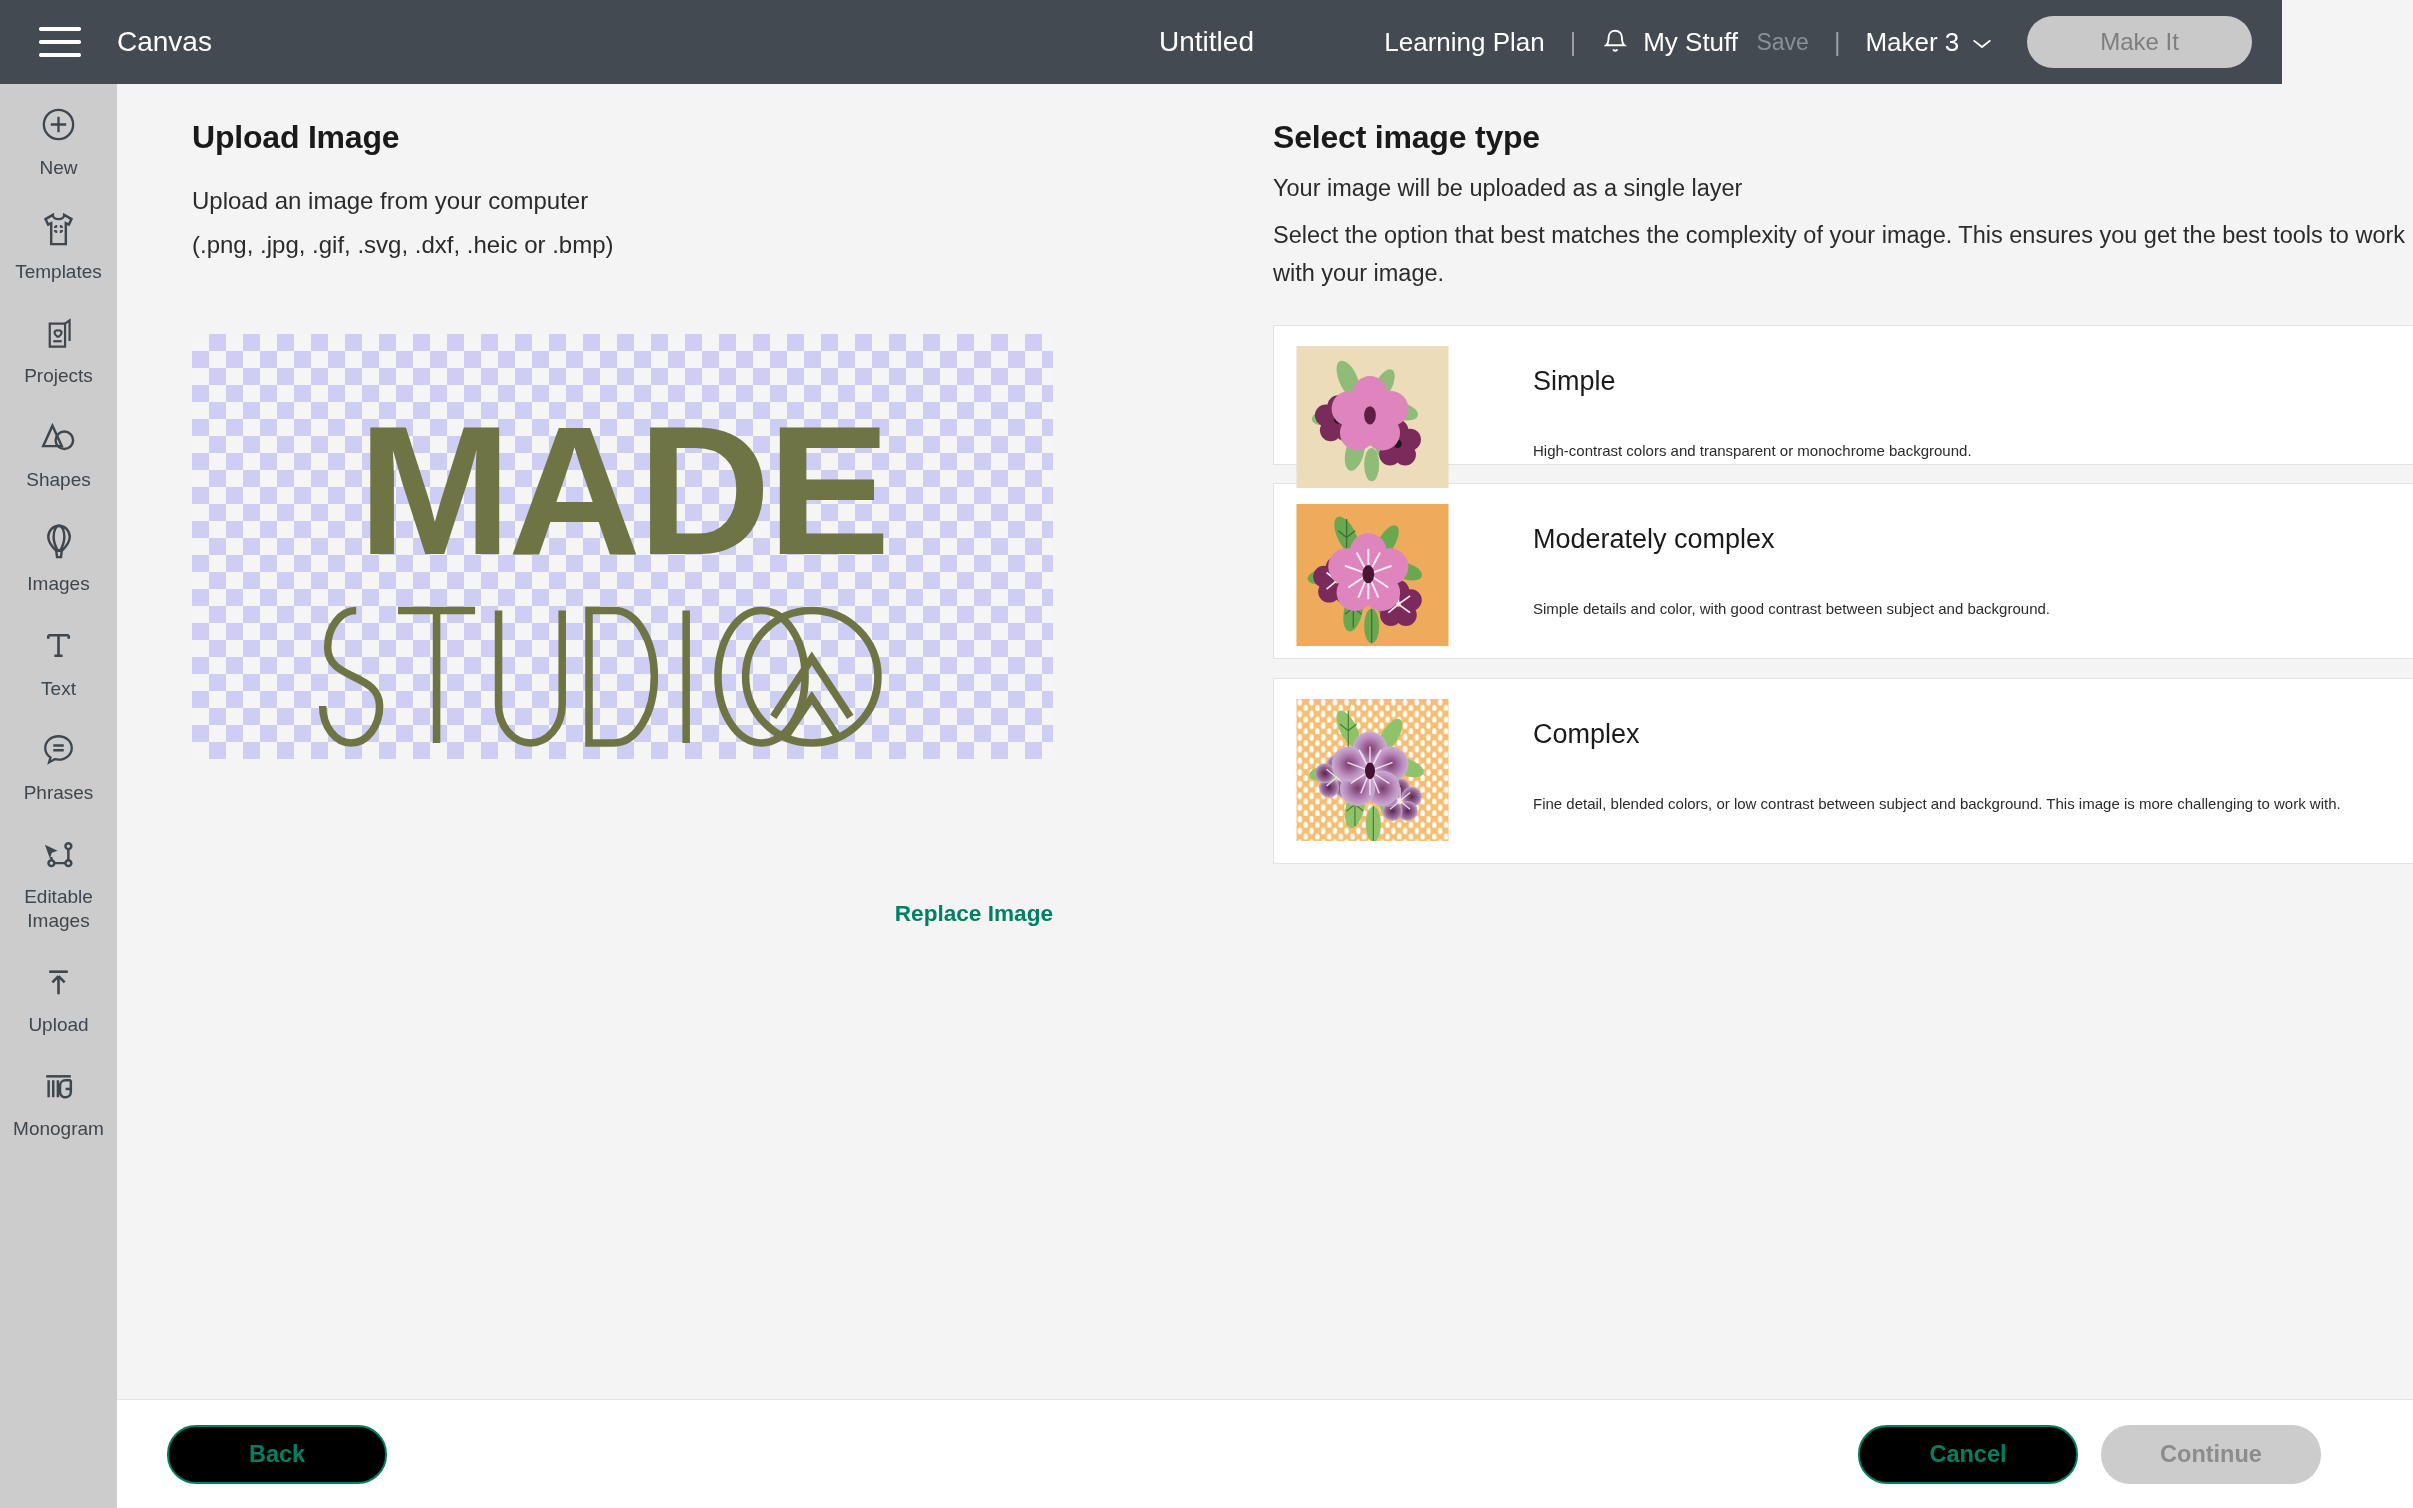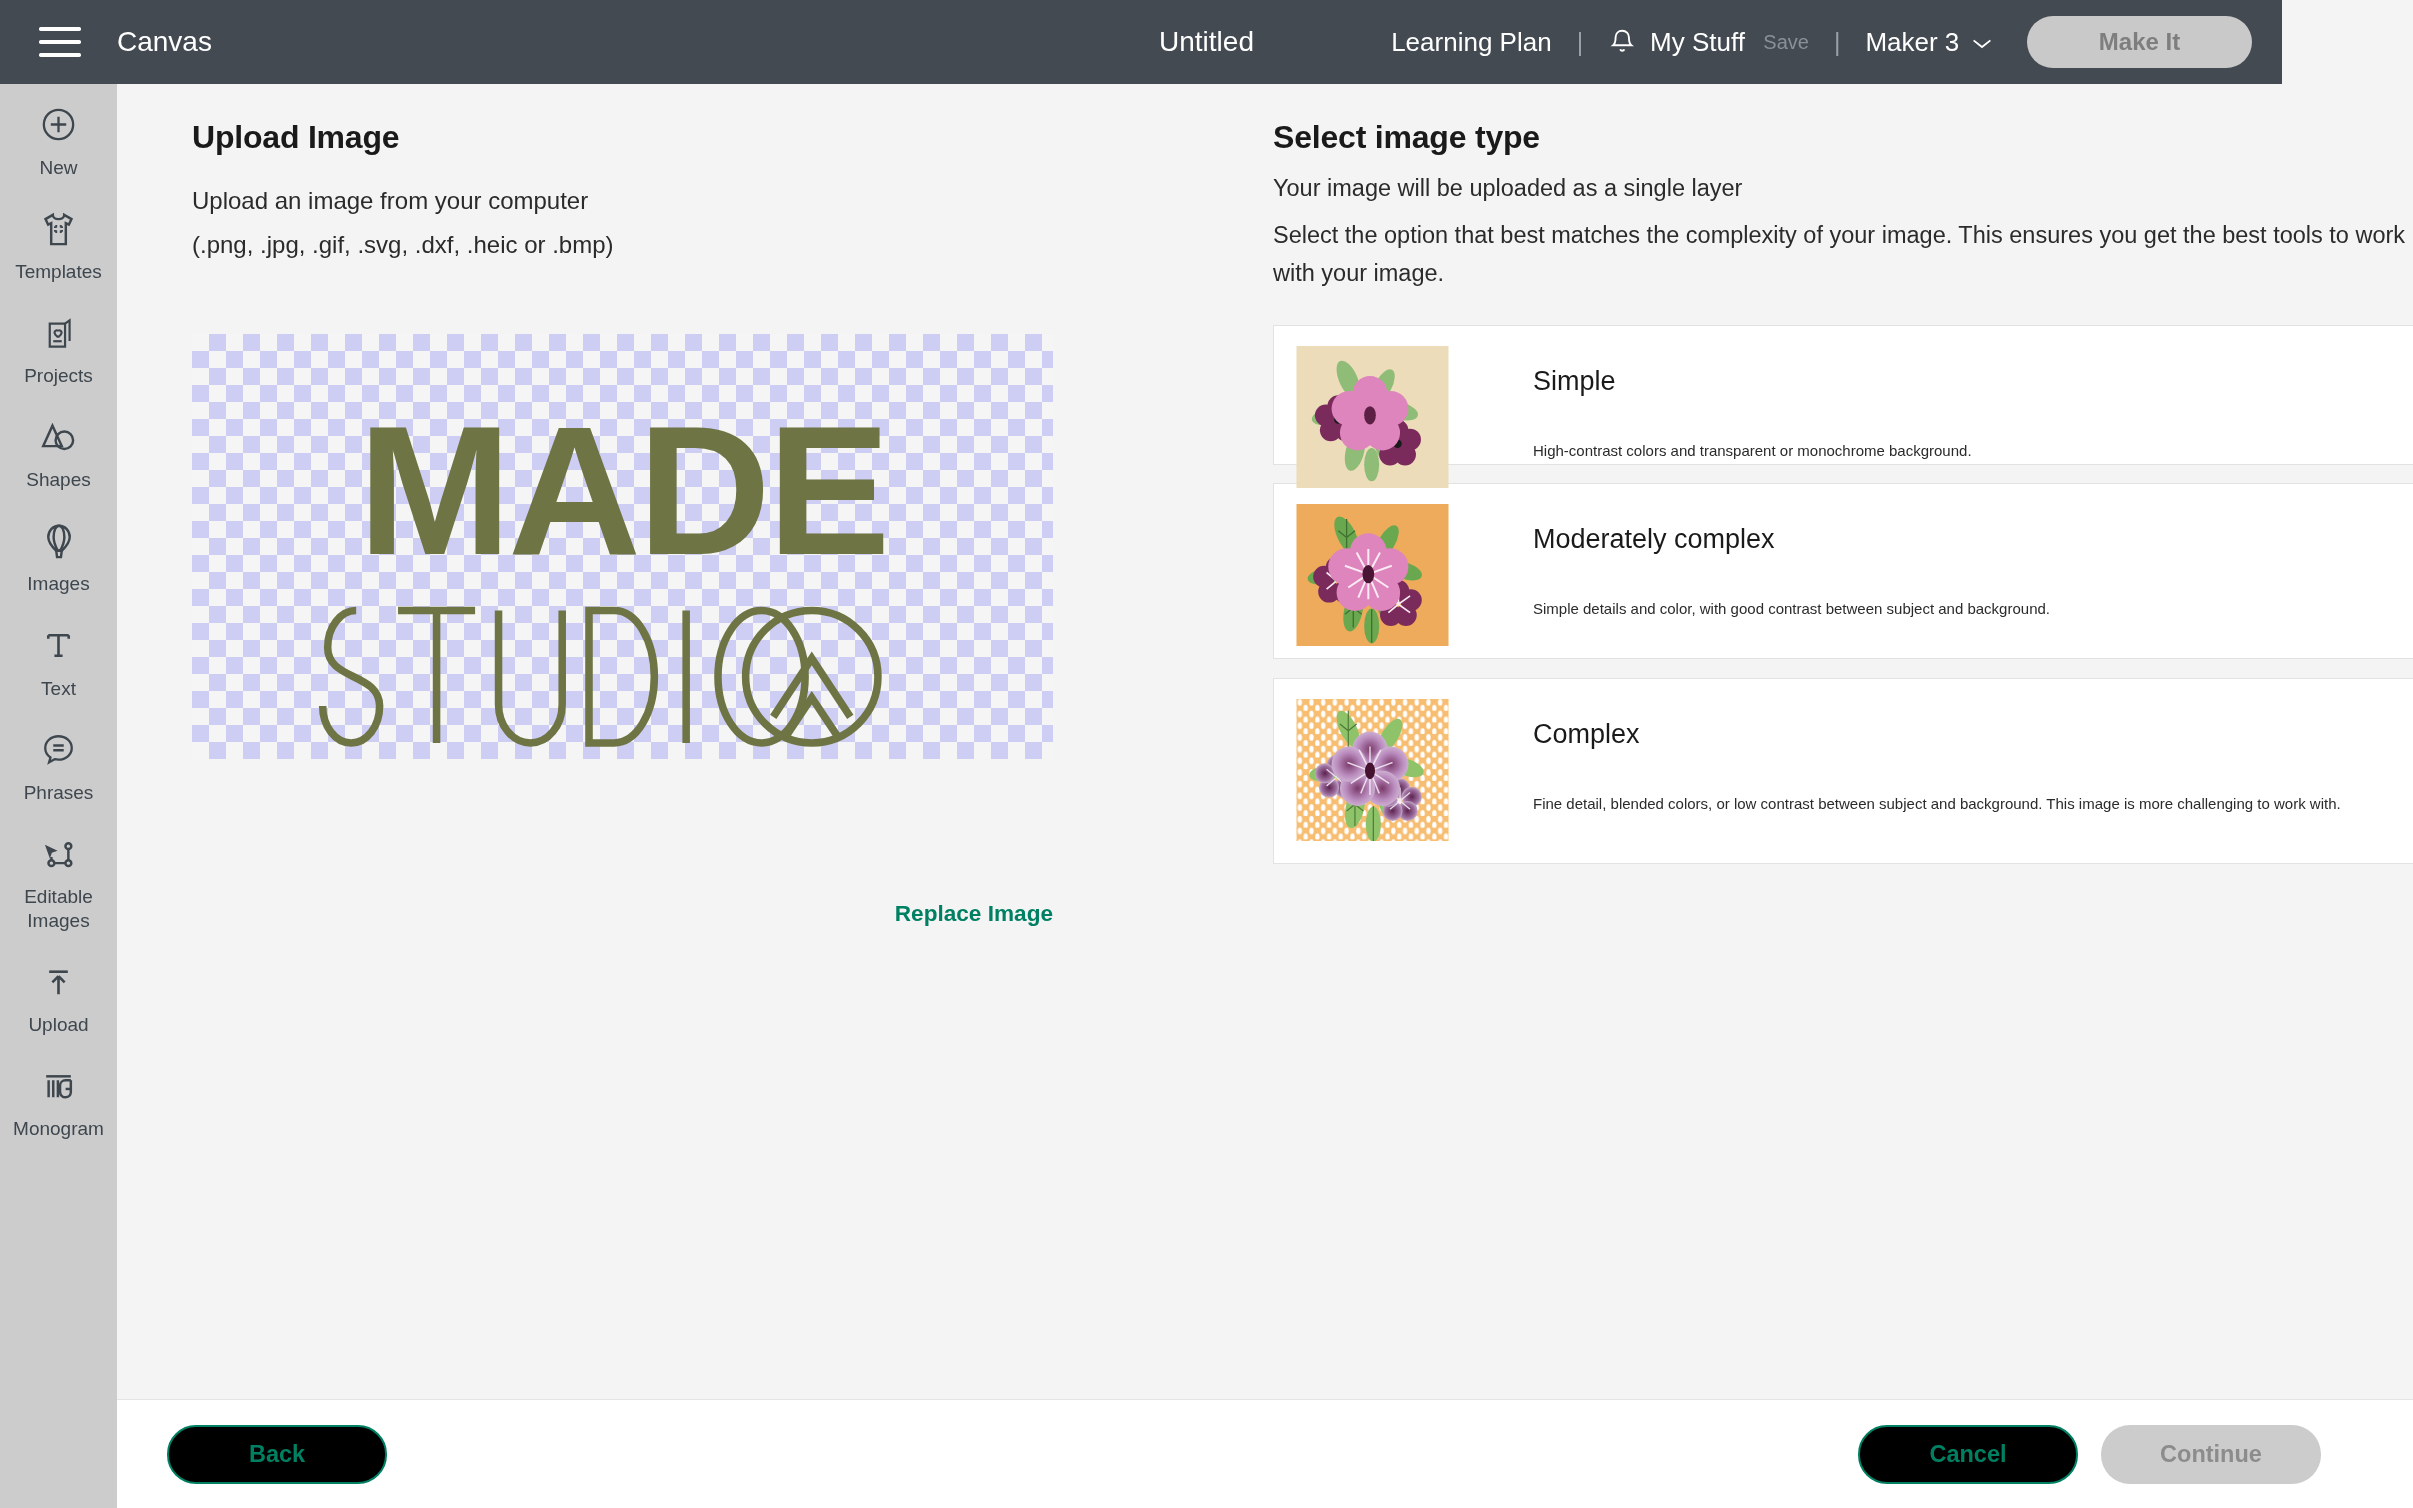--- a/index.html
+++ b/index.html
@@ -71,42 +71,41 @@
     font-size: 25px;
     color: #9aa0a6;
     margin: 0 25px;
   }
   .tb-bell {
     display: inline-flex;
     align-items: center;
     margin-right: 13.4px;
   }
   .tb-save {
-    font-size: 20px;
+    font-size: 23px;
     color: #8a9097;
     margin-left: 18.4px;
     cursor: pointer;
   }
   .tb-maker {
     display: inline-flex;
     align-items: center;
     gap: 11.7px;
     font-size: 26px;
     cursor: pointer;
   }
   .make-it-btn {
     width: 225px; height: 52px;
     background: #c9c9c9;
     border-radius: 26px;
     color: #7e7e7e;
     font-size: 24px;
     display: flex; align-items: center; justify-content: center;
     margin-left: 34px;
     cursor: default;
-    font-weight: bold;
   }
 
   
   .rail {
     position: absolute;
     top: 84px; left: 0;
     width: 117px;
     height: 1425px;
     background: #cccccc;
   }

